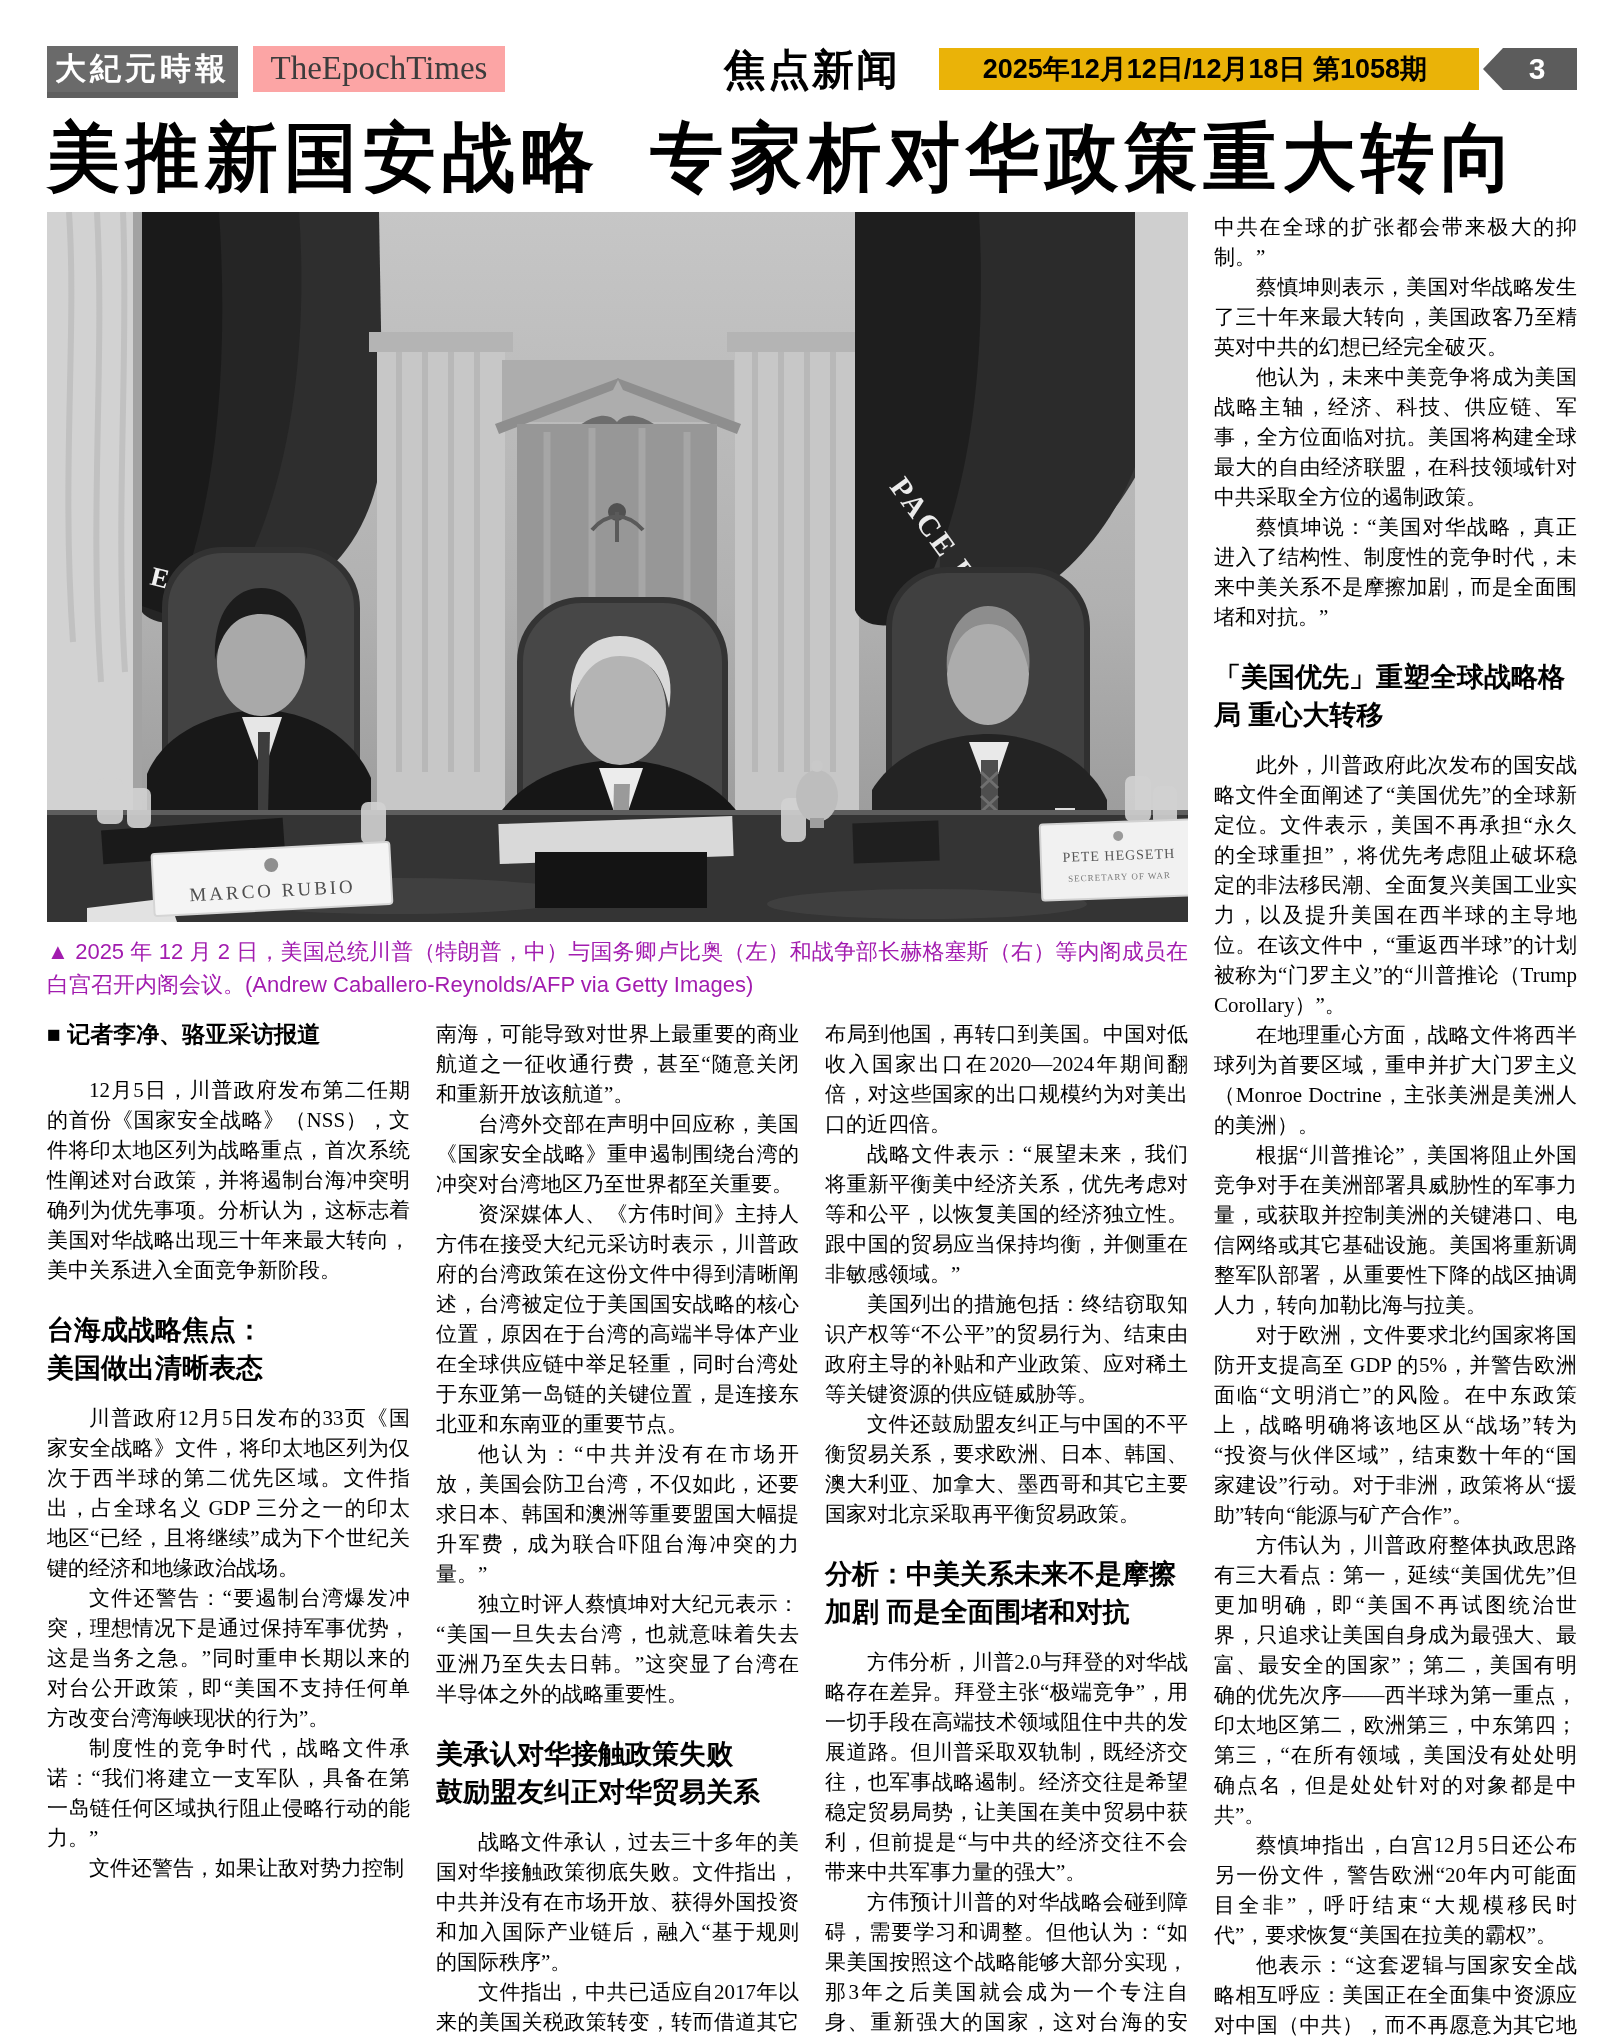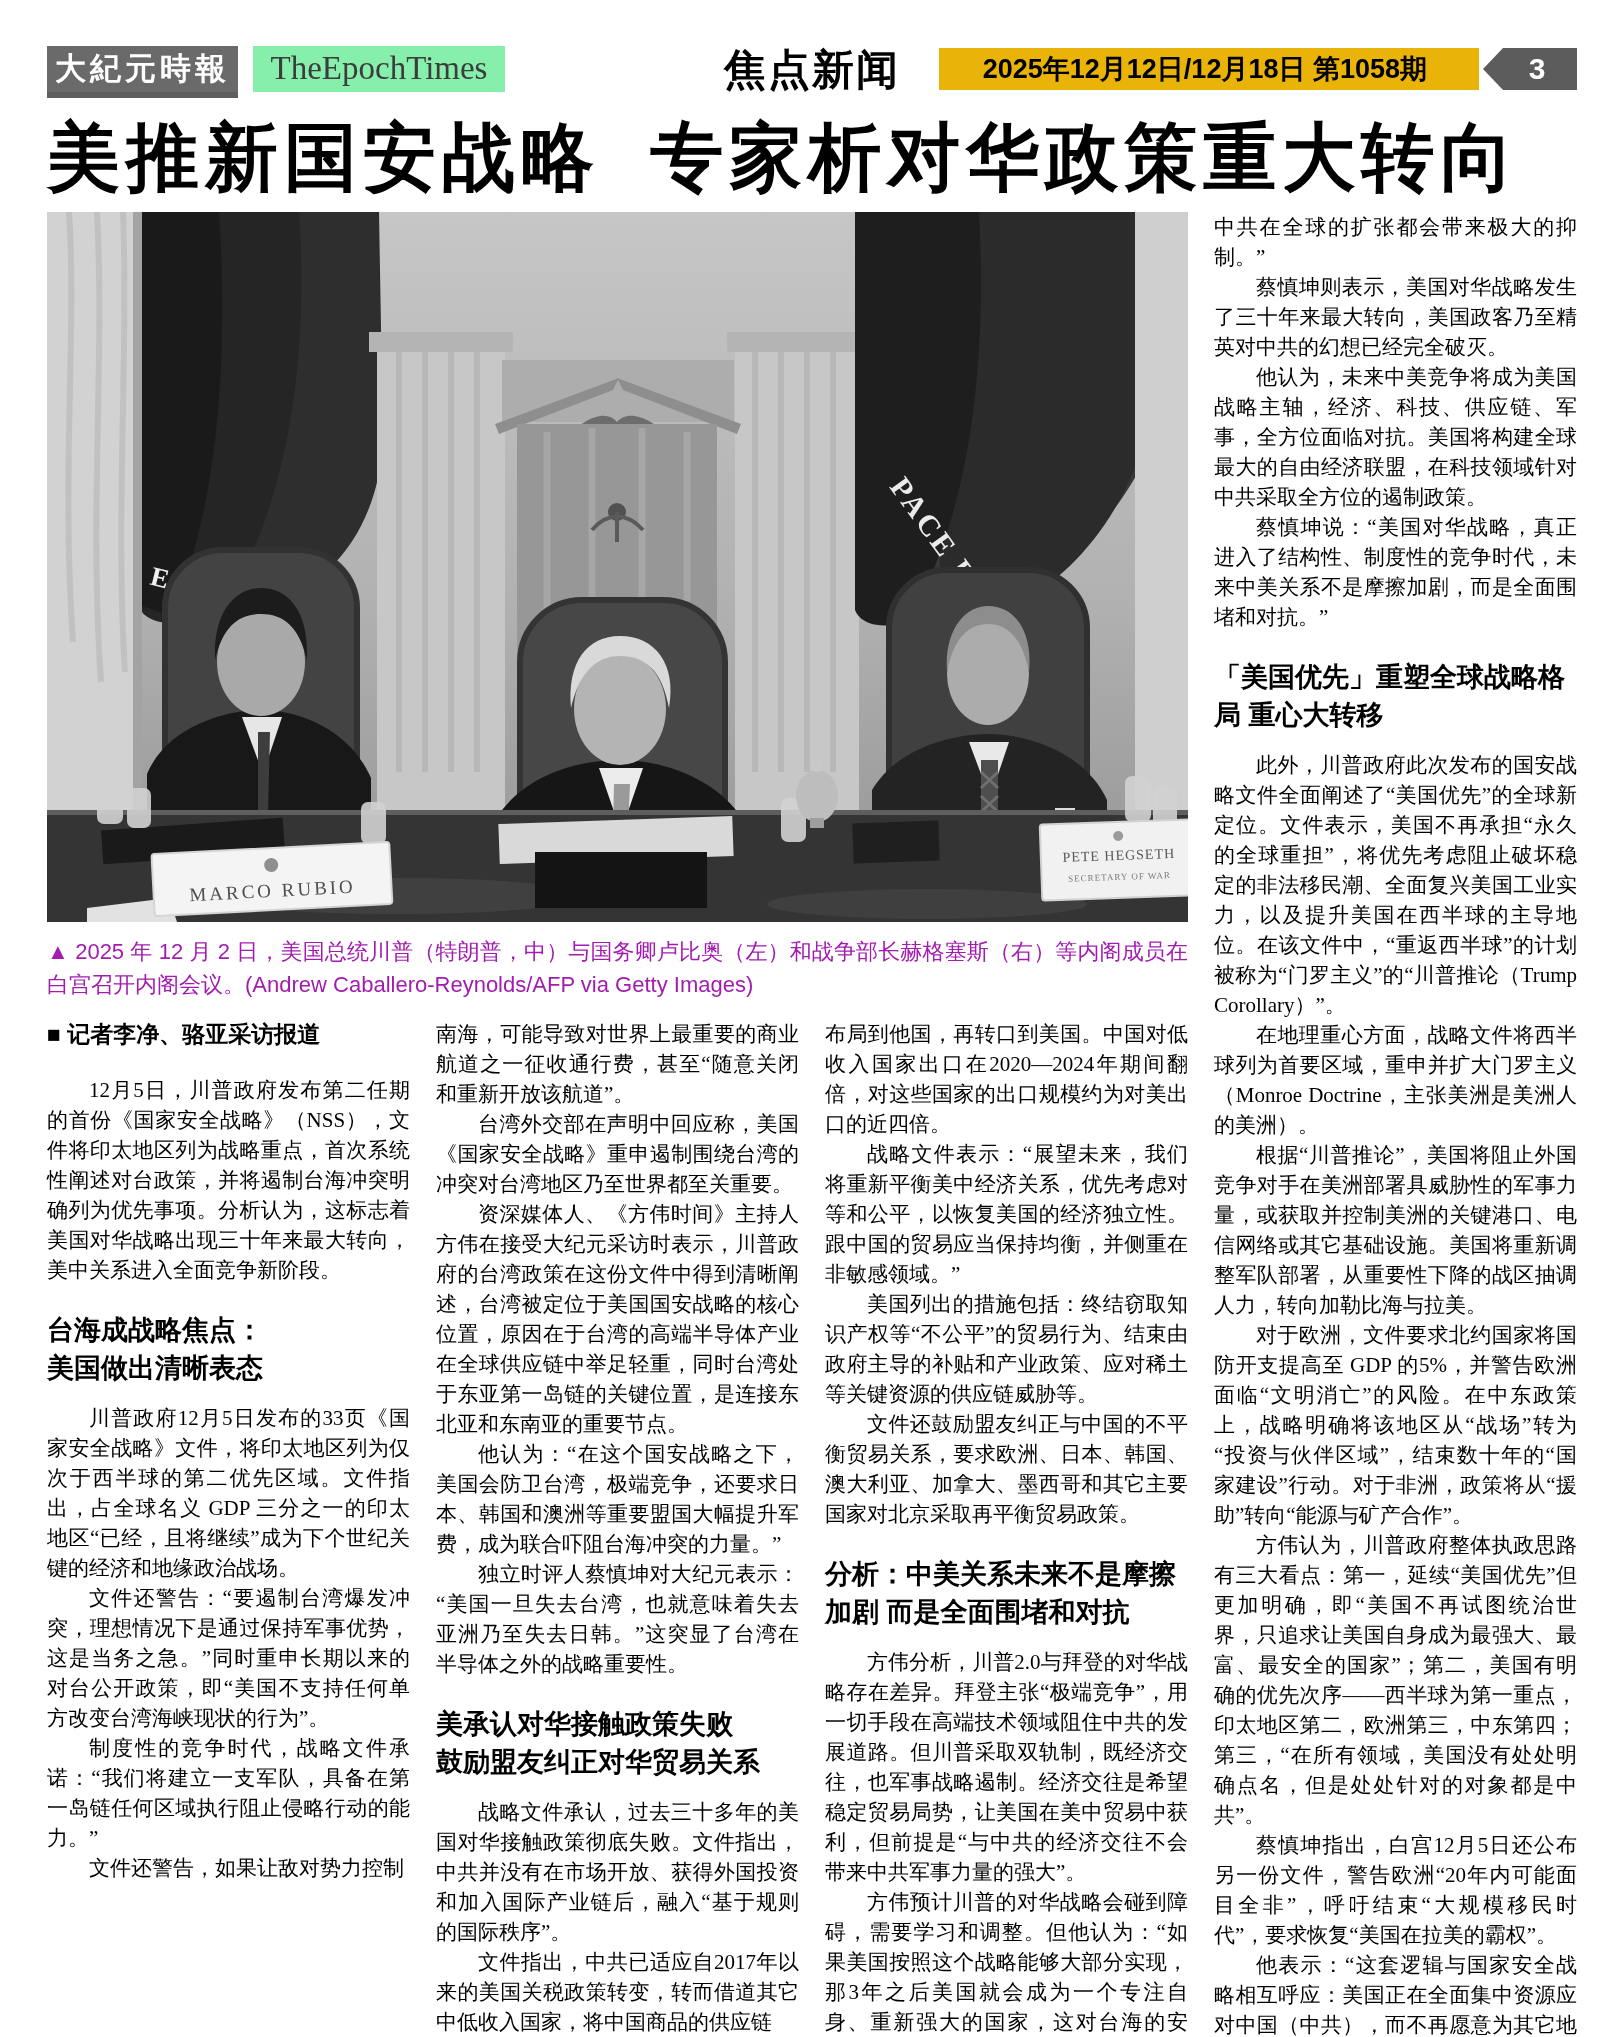--- a/index.html
+++ b/index.html
@@ -16,21 +16,21 @@
   .topbar { position:relative; height:52px; margin-top:46px; }
   .logo-cn {
     position:absolute; left:0; top:0; width:191px; height:46px;
     background:#6a6a6a; box-shadow:0 6px 0 0 #5f5f5f;
     color:#fff; font-family:"Liberation Sans","DejaVu Sans",sans-serif;
     font-weight:bold; font-size:31px; letter-spacing:4px;
     text-align:center; line-height:46px;
   }
   .logo-en {
     position:absolute; left:206px; top:0; width:252px; height:46px;
-    background:#86efac; color:#3c3c3c;
+    background:#fca5a5; color:#3c3c3c;
     font-family:"Liberation Serif","DejaVu Serif",serif;
     font-size:33px; text-align:center; line-height:45px;
   }
   .section-title {
     position:absolute; left:50%; top:-4px; transform:translateX(-50%);
     font-family:"Liberation Sans","DejaVu Sans",sans-serif;
     font-weight:900; font-size:42px; letter-spacing:2px; white-space:nowrap;
   }
   .datebar {
     position:absolute; right:98px; top:2px; width:540px; height:42px;
@@ -242,21 +242,21 @@
 美国做出清晰表态</h3>
               <p class="paragraph">川普政府12月5日发布的33页《国家安全战略》文件，将印太地区列为仅次于西半球的第二优先区域。文件指出，占全球名义 GDP 三分之一的印太地区“已经，且将继续”成为下个世纪关键的经济和地缘政治战场。</p>
               <p class="paragraph">文件还警告：“要遏制台湾爆发冲突，理想情况下是通过保持军事优势，这是当务之急。”同时重申长期以来的对台公开政策，即“美国不支持任何单方改变台湾海峡现状的行为”。</p>
               <p class="paragraph">制度性的竞争时代，战略文件承诺：“我们将建立一支军队，具备在第一岛链任何区域执行阻止侵略行动的能力。”</p>
               <p class="paragraph">文件还警告，如果让敌对势力控制</p>
             </div>
           <div class="col" id="col-1">
               <p class="paragraph noindent">南海，可能导致对世界上最重要的商业航道之一征收通行费，甚至“随意关闭和重新开放该航道”。</p>
               <p class="paragraph">台湾外交部在声明中回应称，美国《国家安全战略》重申遏制围绕台湾的冲突对台湾地区乃至世界都至关重要。</p>
               <p class="paragraph">资深媒体人、《方伟时间》主持人方伟在接受大纪元采访时表示，川普政府的台湾政策在这份文件中得到清晰阐述，台湾被定位于美国国安战略的核心位置，原因在于台湾的高端半导体产业在全球供应链中举足轻重，同时台湾处于东亚第一岛链的关键位置，是连接东北亚和东南亚的重要节点。</p>
-              <p class="paragraph">他认为：“在这个国安战略之下，美国会防卫台湾，极端竞争，还要求日本、韩国和澳洲等重要盟国大幅提升军费，成为联合吓阻台海冲突的力量。”</p>
+              <p class="paragraph">他认为：“中共并没有在市场开放，美国会防卫台湾，不仅如此，还要求日本、韩国和澳洲等重要盟国大幅提升军费，成为联合吓阻台海冲突的力量。”</p>
               <p class="paragraph">独立时评人蔡慎坤对大纪元表示：“美国一旦失去台湾，也就意味着失去亚洲乃至失去日韩。”这突显了台湾在半导体之外的战略重要性。</p>
               <h3 class="subhead">美承认对华接触政策失败
 鼓励盟友纠正对华贸易关系</h3>
               <p class="paragraph">战略文件承认，过去三十多年的美国对华接触政策彻底失败。文件指出，中共并没有在市场开放、获得外国投资和加入国际产业链后，融入“基于规则的国际秩序”。</p>
               <p class="paragraph">文件指出，中共已适应自2017年以来的美国关税政策转变，转而借道其它中低收入国家，将中国商品的供应链</p>
             </div>
           <div class="col" id="col-2">
               <p class="paragraph noindent">布局到他国，再转口到美国。中国对低收入国家出口在2020—2024年期间翻倍，对这些国家的出口规模约为对美出口的近四倍。</p>
               <p class="paragraph">战略文件表示：“展望未来，我们将重新平衡美中经济关系，优先考虑对等和公平，以恢复美国的经济独立性。跟中国的贸易应当保持均衡，并侧重在非敏感领域。”</p>
               <p class="paragraph">美国列出的措施包括：终结窃取知识产权等“不公平”的贸易行为、结束由政府主导的补贴和产业政策、应对稀土等关键资源的供应链威胁等。</p>

